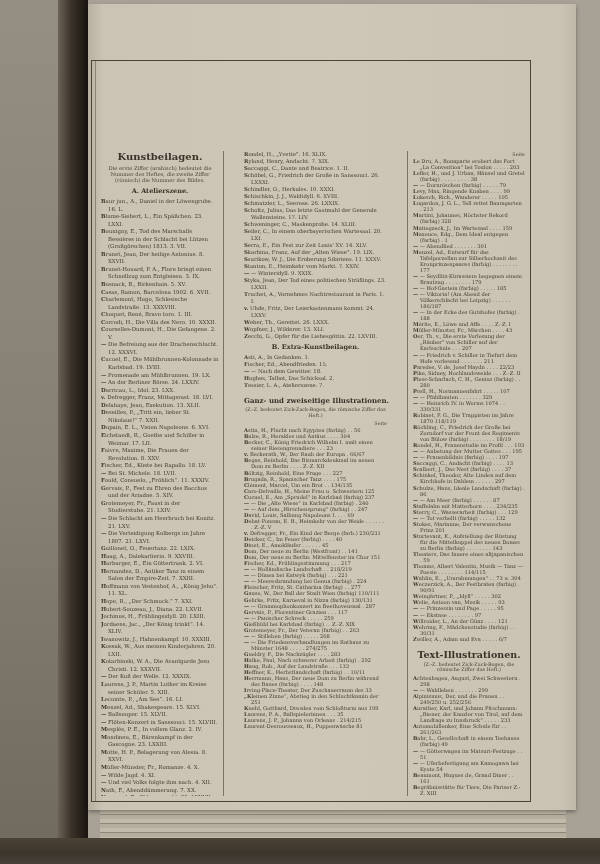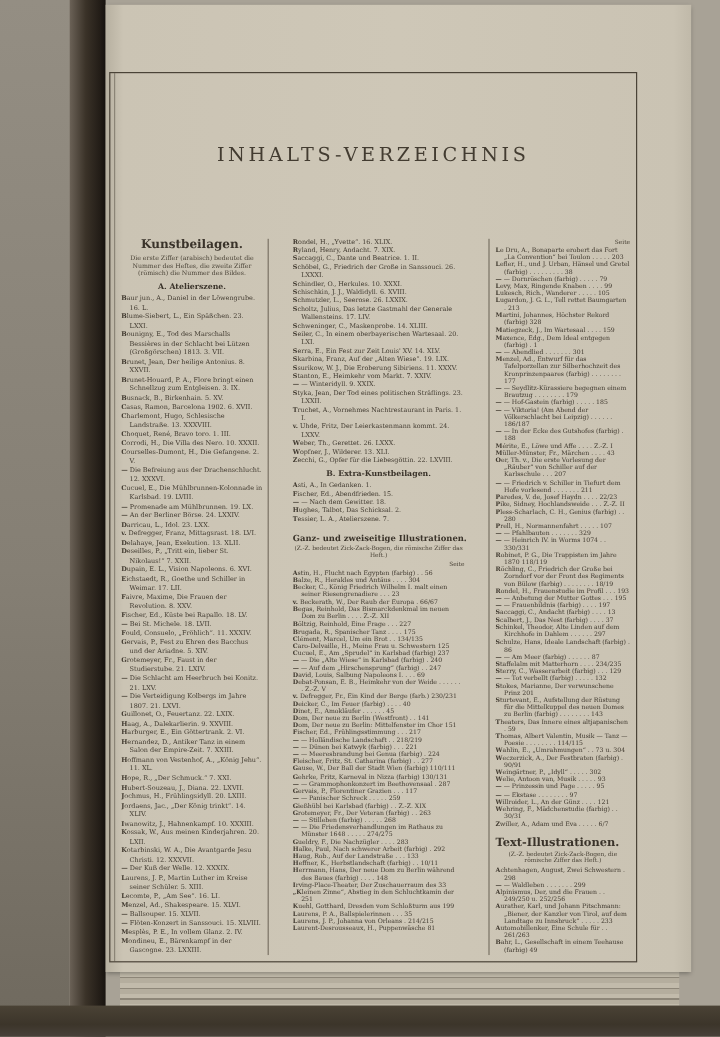--- a/index.html
+++ b/index.html
@@ -15,29 +15,29 @@
     background:repeating-linear-gradient(180deg,#c2bbab 0 4px,#8e8779 4px 5px,#b5ae9e 5px 9px);}
   .page{position:absolute;left:88px;top:4px;width:488px;height:806px;
     background:linear-gradient(90deg,#b7b0a0 0%,#cbc4b4 3%,#cec7b7 50%,#cac3b3 97%,#c0b9a9 100%);
     box-shadow:0 2px 4px rgba(0,0,0,.35);}
   .frame{position:absolute;left:3px;top:56px;width:438px;height:740px;
     border:1.5px solid #4a4337;}
   .frame-inner-line{position:absolute;left:3px;top:0;bottom:0;width:1px;background:rgba(74,67,55,.45);}
   .title{position:absolute;top:58px;left:0;right:0;text-align:center;margin:0;
     font-size:16px;font-weight:400;letter-spacing:3px;color:#433c31;}
   .columns{position:absolute;left:9px;top:90px;right:5px;bottom:5px;display:flex;color:#3f382e;overflow:hidden;}
-  .col{overflow:hidden;margin-top:48px;}
+  .col{overflow:hidden;}
   .col1{width:118px;padding-right:4px;}
   .col2{width:143px;border-left:1px solid #7a7264;padding:0 20px;}
   .col3{flex:1;border-left:1px solid #7a7264;padding-left:5px;}
   h2.kunst{font-size:10px;text-align:center;margin:0 0 3px;color:#3a332a;}
   .note{font-size:5.2px;line-height:6px;text-align:center;margin:0 0 4px;color:#4a4337;}
   h3.sub{font-size:6.5px;text-align:center;margin:3px 0;color:#3a332a;}
   h2.big{font-size:7px;white-space:nowrap;text-align:center;margin:7px 0 2px;color:#3a332a;}
-  h2.textill{font-size:9.5px;text-align:left;margin:7px 0 2px;color:#3a332a;}
+  h2.textill{font-size:9.5px;text-align:center;margin:7px 0 2px;color:#3a332a;}
   .note2{font-size:4.9px;line-height:5.6px;text-align:center;margin:0 0 2px;color:#4a4337;}
   .seite{font-size:4.9px;text-align:right;margin:0 0 1px;color:#4a4337;}
   .entry{padding-left:7px;text-indent:-7px;}
   .entry::first-letter{font-weight:bold;}
   .col1 .list .entry{font-size:5.4px;line-height:7.55px;}
   .col2 .holz .entry{font-size:5.3px;line-height:7.0px;}
   .col2 .extra .entry{font-size:5.3px;line-height:7.0px;}
   .compact .entry{font-size:5.15px;line-height:6.05px;}
 </style>
 </head>
@@ -45,21 +45,20 @@
 
 <div class="photo">
   <div class="edge-left"></div>
   <div class="edge-left-dark"></div>
   <div class="page-stack"></div>
   <div class="edge-bottom"></div>
 
   <div class="page">
     <div class="frame">
       <div class="frame-inner-line"></div>
-      <h1 class="title">INHALTS-VERZEICHNIS</h1>
 
       <div class="columns">
 
         <div class="col col1">
           <h2 class="kunst">Kunstbeilagen.</h2>
           <p class="note">Die erste Ziffer (arabisch) bedeutet die Nummer des Heftes, die zweite Ziffer (römisch) die Nummer des Bildes.</p>
           <h3 class="sub">A. Atelierszene.</h3>
           <div class="list">
               <div class="entry">Baur jun., A., Daniel in der Löwengrube. 16. L.</div>
               <div class="entry">Blume-Siebert, L., Ein Späßchen. 23. LXXI.</div>

